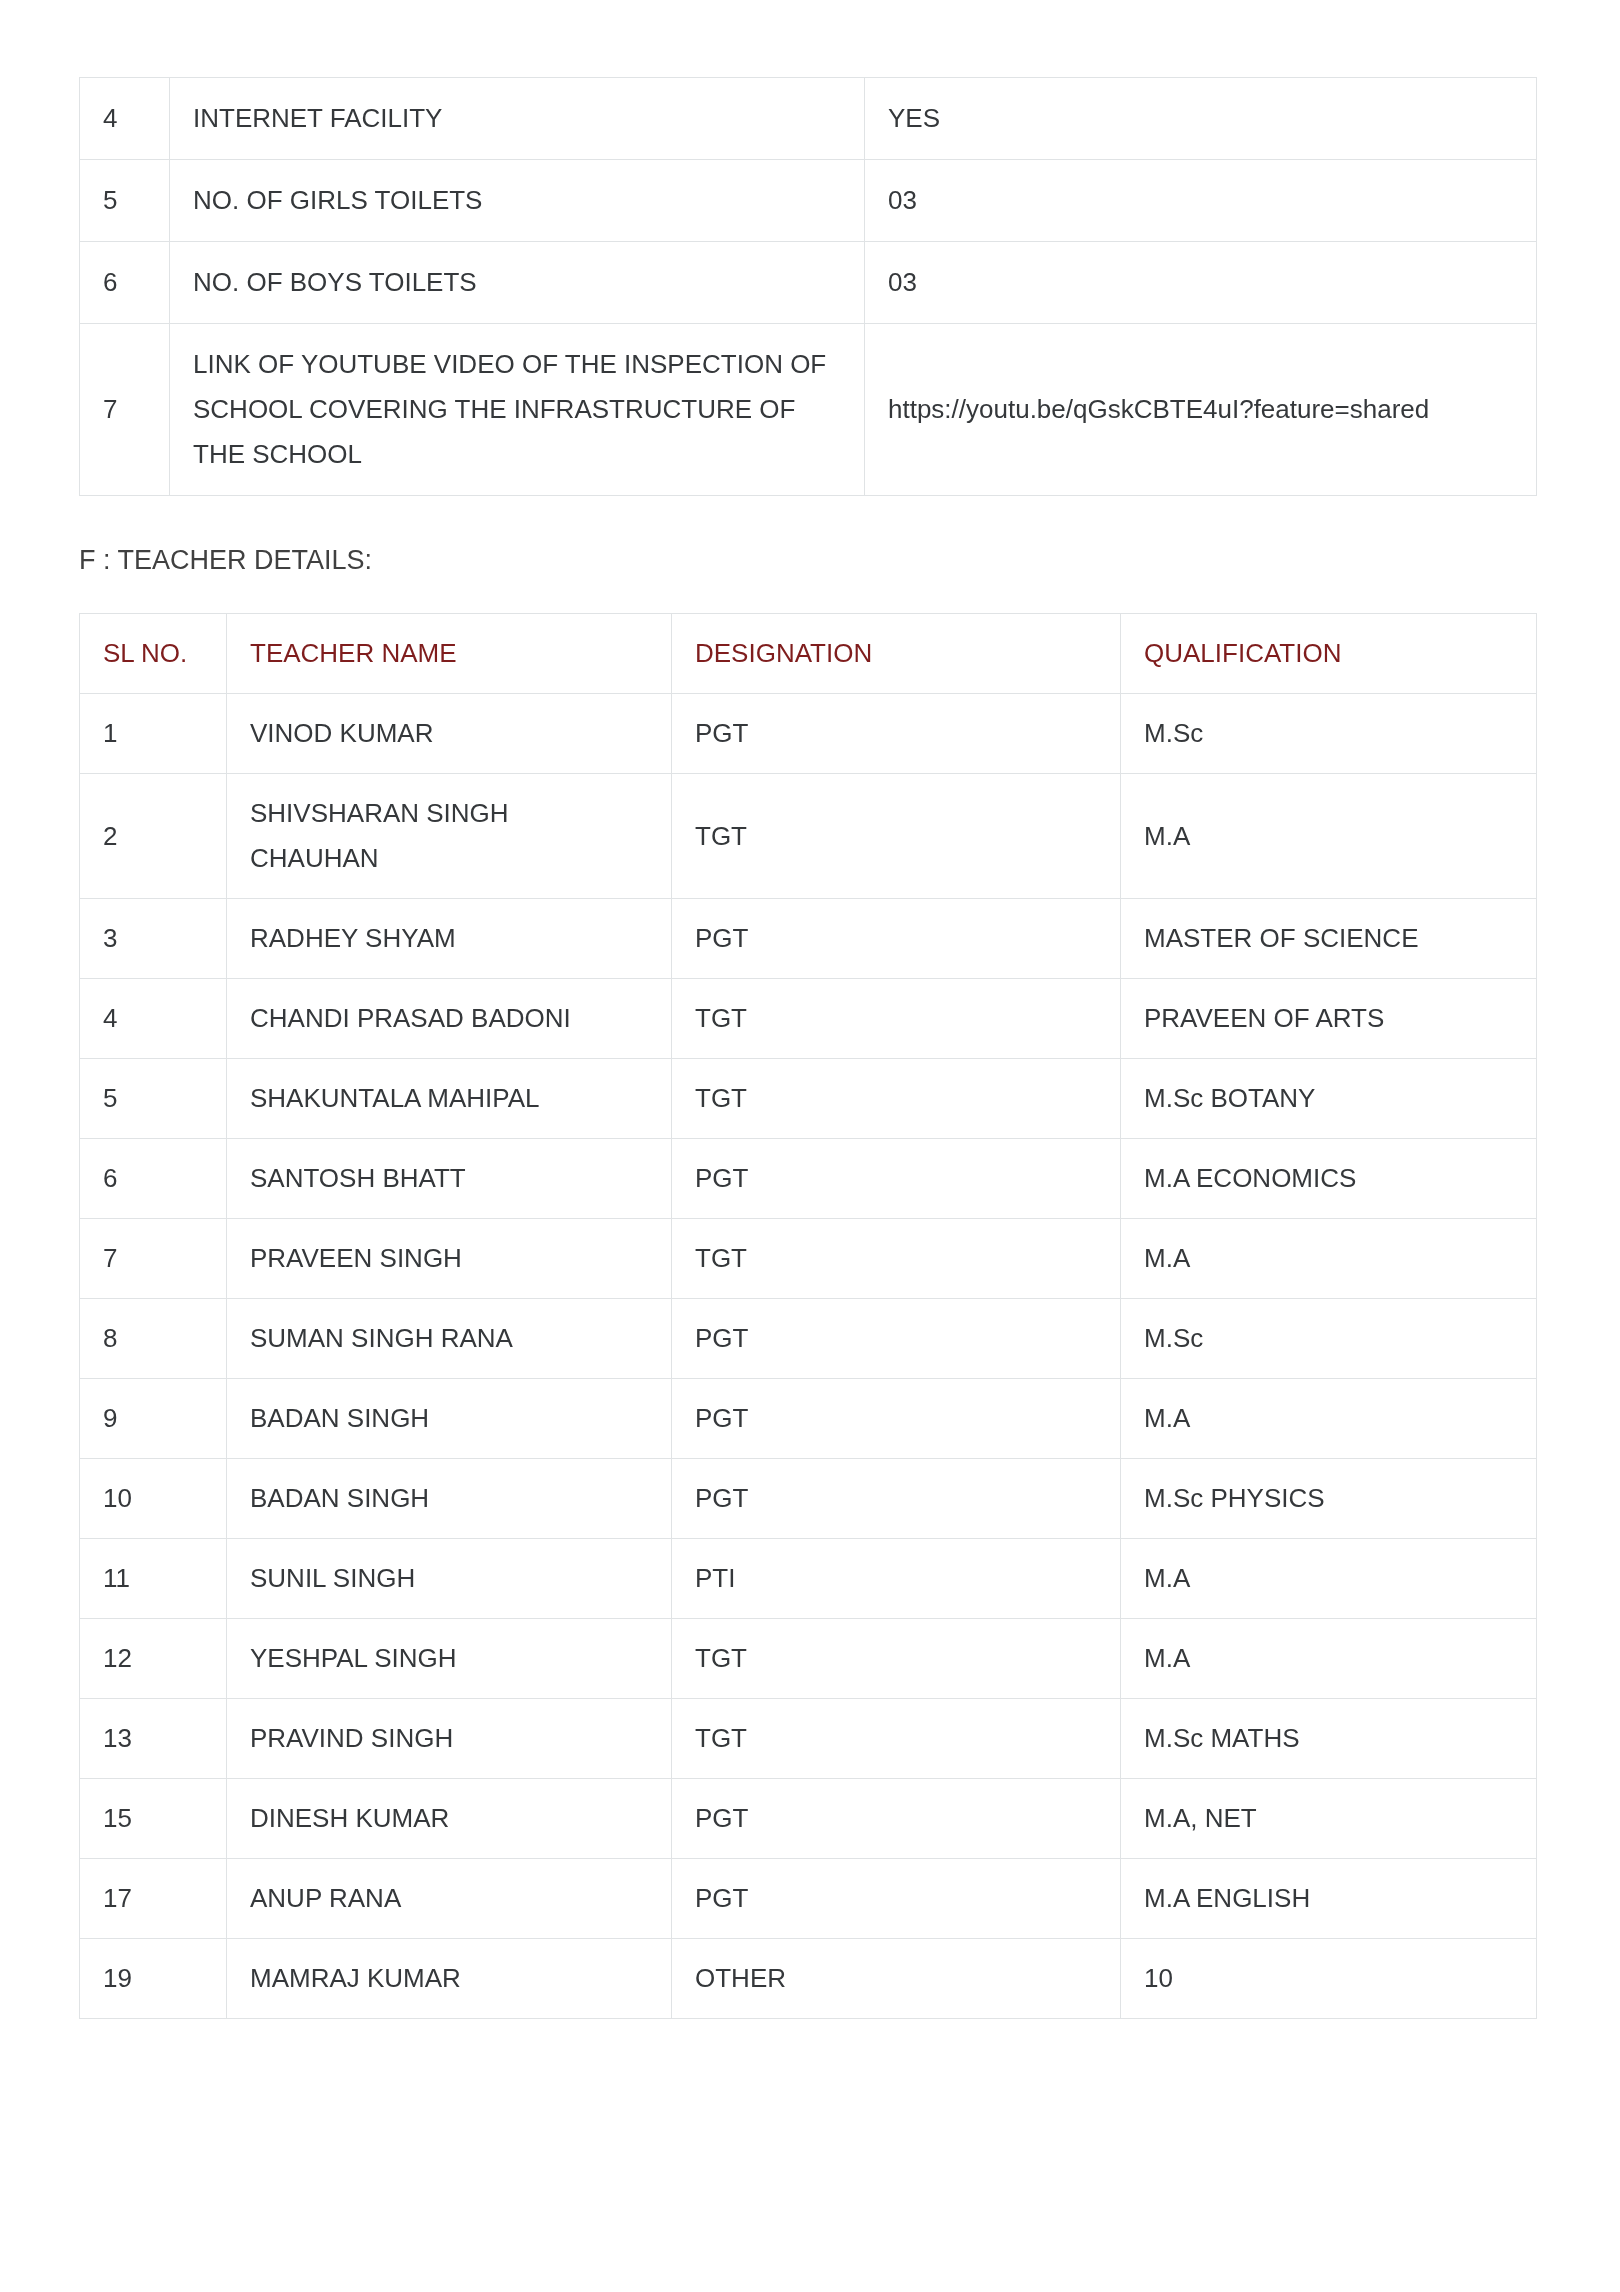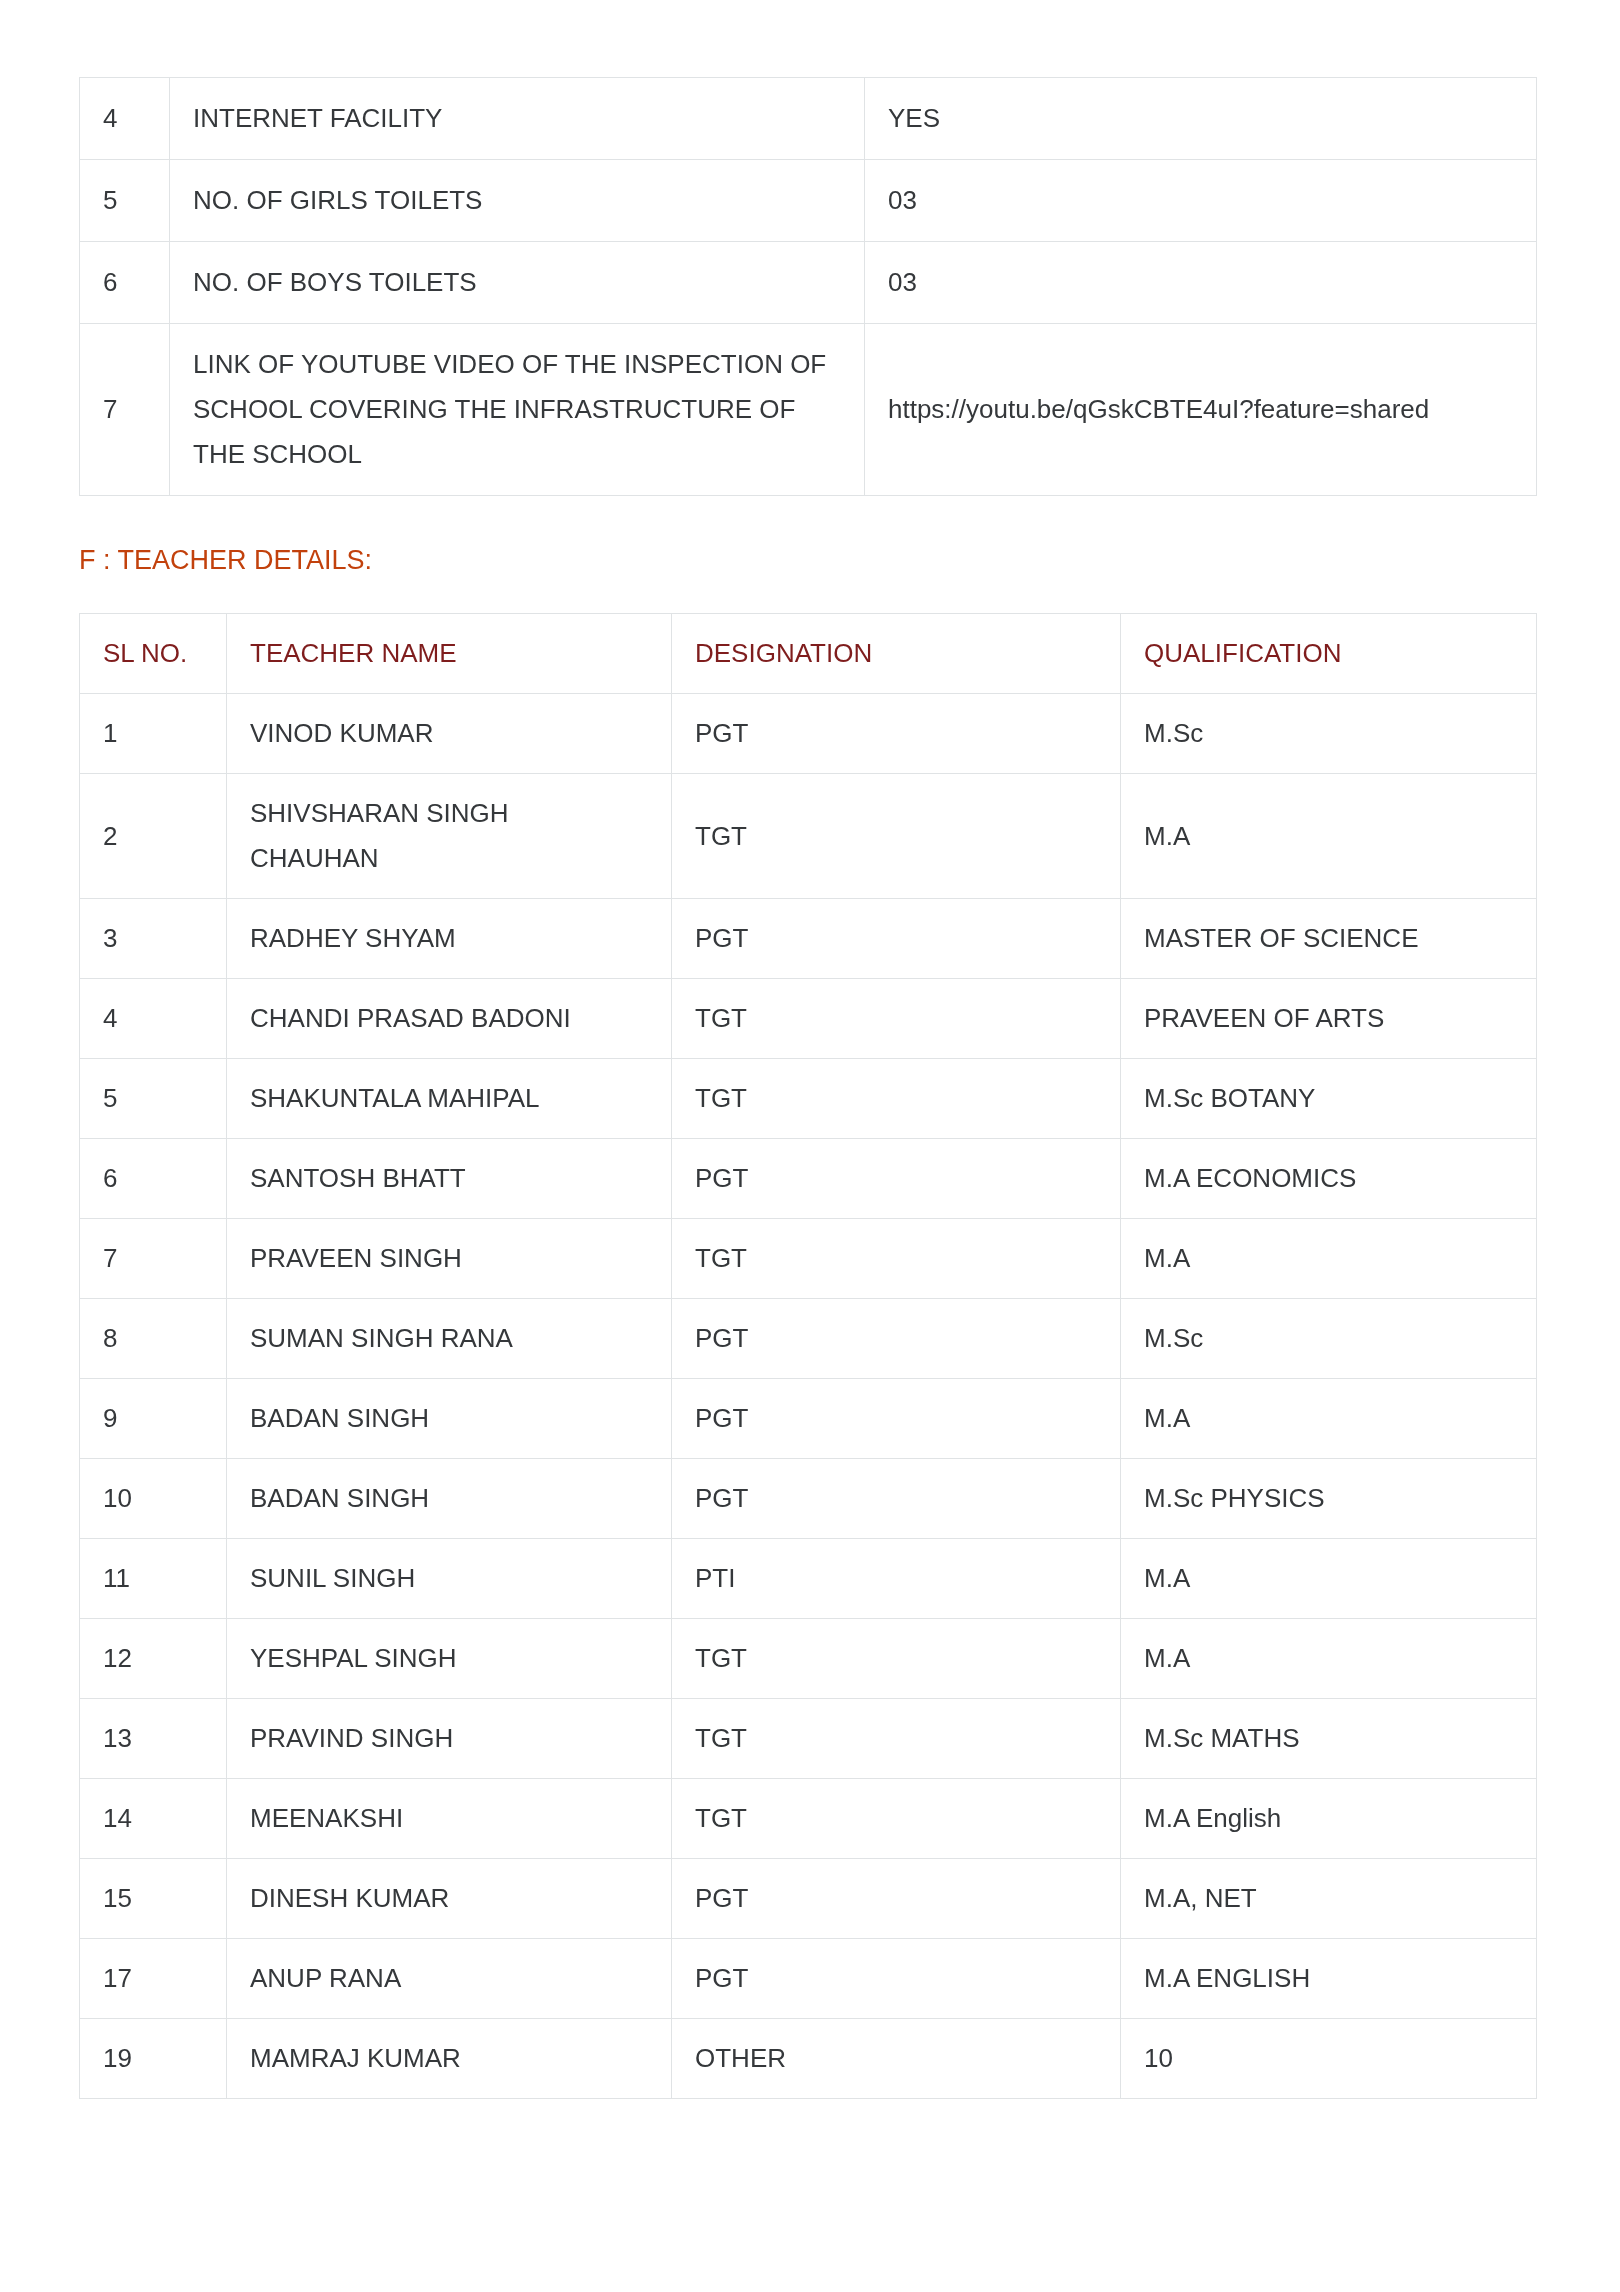--- a/index.html
+++ b/index.html
@@ -35,21 +35,21 @@
   
   .infra-table td {
     padding: 18px 13.4px 18px 23px;
   }
   .infra-table .col-no    { width: 90px; }
   .infra-table .col-label { width: 695px; }
   .infra-table .col-value { width: 672px; }
 
   
   .section-heading {
-    color: #c2410c;
+    color: #404040;
     font-size: 27px;
     font-weight: normal;
     margin: 49px 0 38px 0;
     line-height: 30px;
   }
 
   
   .teacher-table th,
   .teacher-table td {
     padding: 17px 9px 17px 23px;
@@ -206,26 +206,20 @@
           <td>M.A</td>
         </tr>
 
         <tr>
           <td>13</td>
           <td>PRAVIND SINGH</td>
           <td>TGT</td>
           <td>M.Sc MATHS</td>
         </tr>
 
-        <tr>
-          <td>14</td>
-          <td>MEENAKSHI</td>
-          <td>TGT</td>
-          <td>M.A English</td>
-        </tr>
 
         <tr>
           <td>15</td>
           <td>DINESH KUMAR</td>
           <td>PGT</td>
           <td>M.A, NET</td>
         </tr>
 
 
         <tr>

